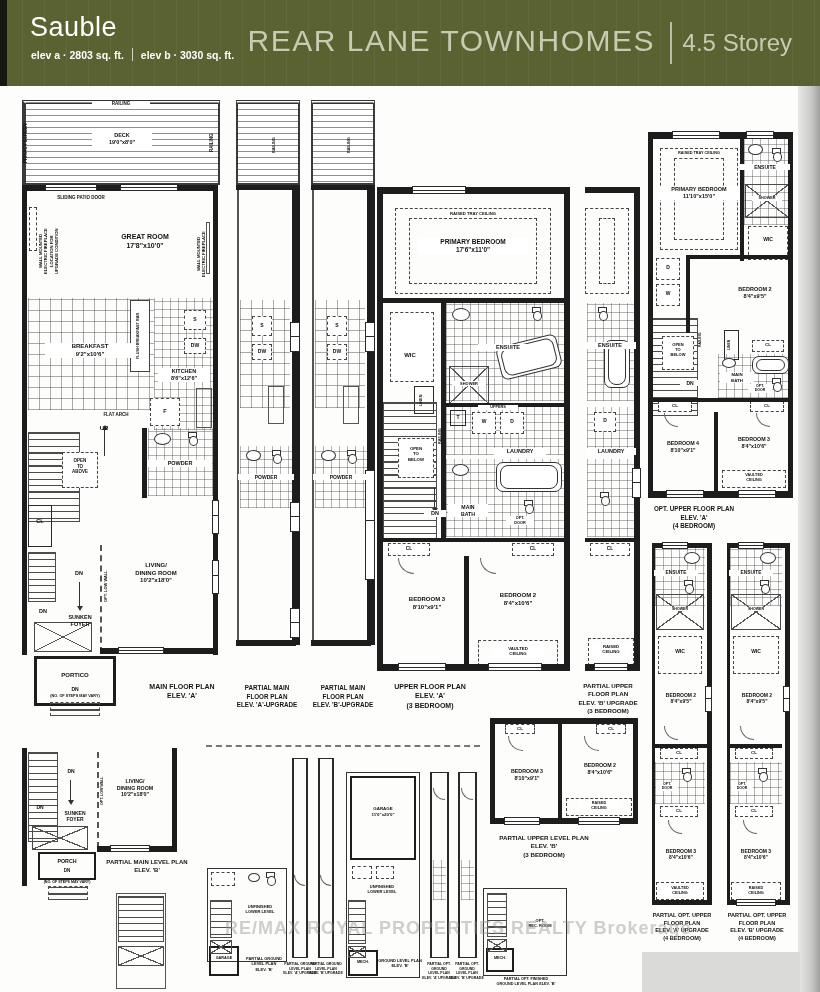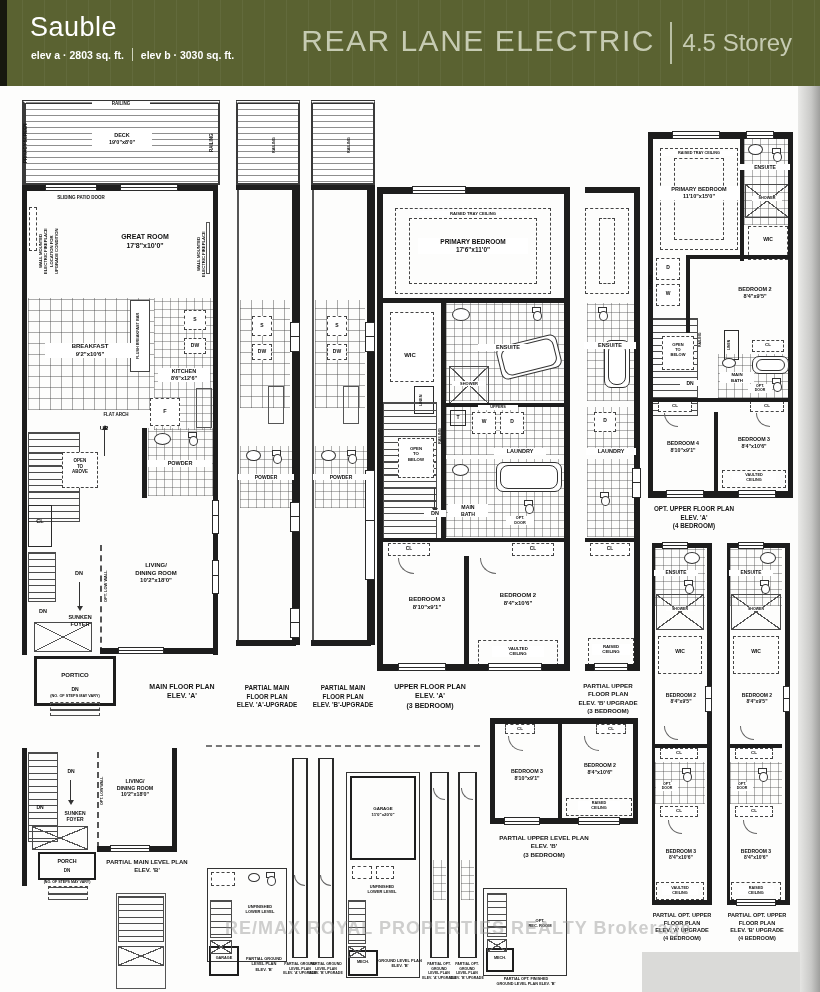--- a/index.html
+++ b/index.html
@@ -60,21 +60,21 @@
 <body>
 
 <div class="header">
   <div class="hdr-edge"></div>
   <div class="model">Sauble</div>
   <div class="specs">
     <span>elev a · 2803 sq. ft.</span>
     <span class="sep"></span>
     <span>elev b · 3030 sq. ft.</span>
   </div>
-  <div class="series">REAR LANE ELECTRIC</div>
+  <div class="series">REAR LANE TOWNHOMES</div>
   <div class="hdr-div"></div>
   <div class="storey">4.5 Storey</div>
 </div>
 <div class="band-r"></div>
 <div class="band-br"></div>
 
 <div>
   <div class="deckb" style="left:22px;top:100px;width:198px;height:85px;border-left-width:4px"></div>
   <span class="lbl bg" style="left:92px;top:101px;width:58px;font-size:4.5px">RAILING</span>
   <span class="lbl bg" style="left:92px;top:132px;width:60px;font-size:5.5px">DECK

